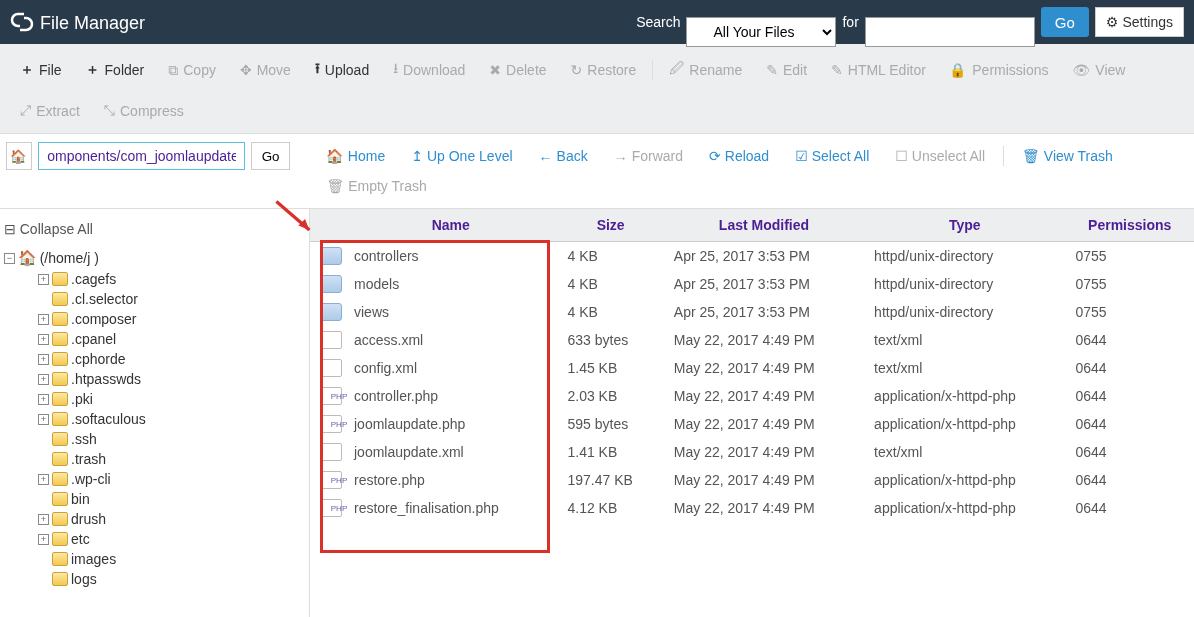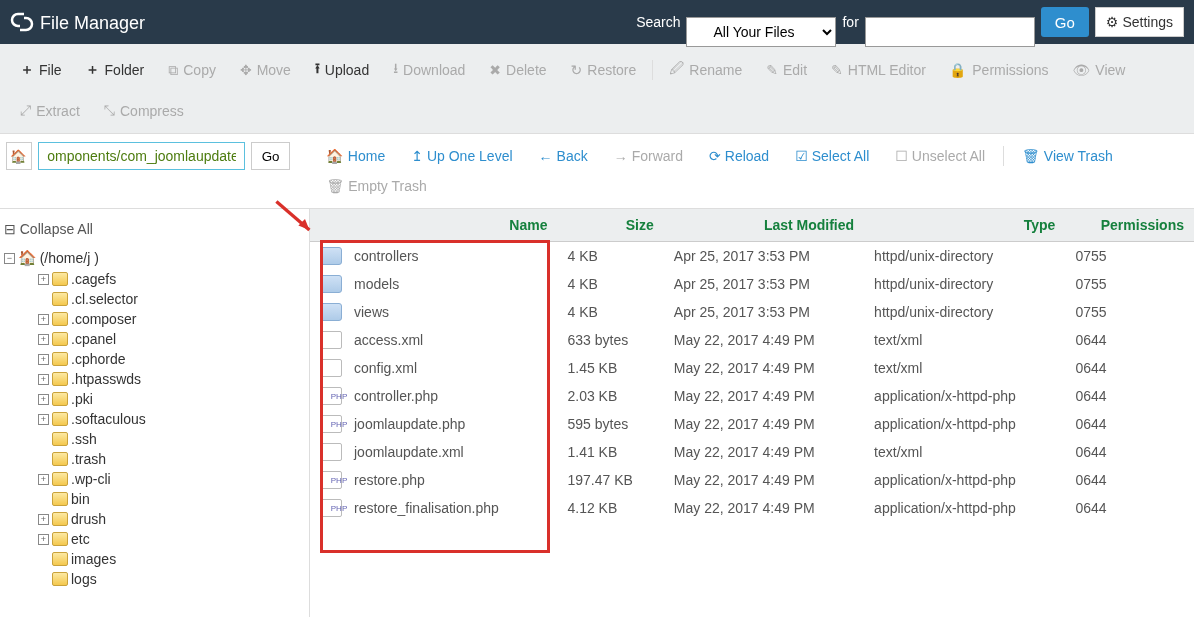--- a/index.html
+++ b/index.html
@@ -15,41 +15,41 @@
 .btn-go { background: #2e8ece; color: #fff; border: none; height: 30px; padding: 0 14px; border-radius: 3px; cursor: pointer; font-size: 15px; }
 .btn-settings { background: #fff; color: #333; border: 1px solid #ccc; height: 30px; padding: 0 10px; cursor: pointer; font-size: 14px; display: flex; align-items: center; gap: 4px; }
 
 .toolbar { background: #eceeef; border-bottom: 1px solid #ddd; padding: 6px 8px; display: flex; flex-wrap: wrap; gap: 0; }
 .tool-btn { background: transparent; border: none; padding: 8px 12px; font-size: 14px; cursor: pointer; color: #333; display: flex; align-items: center; gap: 5px; }
 .tool-btn.disabled { color: #aaa; }
 .toolbar-row2 { width: 100%; display: flex; padding-top: 4px; }
 
 .nav-row { border-bottom: 1px solid #ddd; display: flex; align-items: flex-start; padding: 8px 6px; gap: 6px; }
 .home-icon-btn { background: #fff; border: 1px solid #ccc; width: 28px; height: 28px; display: flex; align-items: center; justify-content: center; cursor: pointer; }
-.path-input { border: 1px solid #5bc0de; height: 28px; padding: 2px 8px; width: 220px; font-size: 14px; color: #4d7c0f; }
+.path-input { border: 1px solid #5bc0de; height: 28px; padding: 2px 8px; width: 220px; font-size: 14px; color: #4c1d95; }
 .btn-go2 { background: #fff; border: 1px solid #ccc; height: 28px; padding: 0 10px; cursor: pointer; }
 .nav-actions { margin-left: 18px; display: flex; flex-wrap: wrap; gap: 2px; align-items: center; }
 .nav-btn { background: transparent; border: none; color: #2e8ece; padding: 6px 12px; font-size: 14px; cursor: pointer; display: flex; align-items: center; gap: 4px; }
 .nav-btn.disabled { color: #aaa; }
 
 .main { display: flex; height: calc(617px - 44px - 80px - 44px); position: relative; }
 .sidebar { width: 310px; border-right: 1px solid #ddd; overflow: auto; padding: 8px 4px; font-size: 14px; }
 .collapse-all { display: flex; align-items: center; gap: 4px; color: #555; cursor: pointer; padding: 4px 0 10px; }
 .tree { list-style: none; }
 .tree li { padding: 2px 0; white-space: nowrap; }
 .tree .indent2 { padding-left: 34px; }
 .tree .node { display: flex; align-items: center; gap: 3px; cursor: pointer; }
 .expander { width: 11px; height: 11px; border: 1px solid #888; display: inline-flex; align-items: center; justify-content: center; font-size: 9px; line-height: 1; color: #666; }
 .expander.none { border: none; }
 .folder-ico { width: 16px; height: 14px; background: linear-gradient(#fce9a3, #f4c84e); border: 1px solid #c9a23b; border-radius: 2px; display: inline-block; }
 .home-ico { font-size: 15px; color: #333; }
 
 .files { flex: 1; overflow: auto; position: relative; }
 .files table { width: 100%; border-collapse: collapse; }
-.files th { background: #eceeef; text-align: right; padding: 8px 10px; border-bottom: 1px solid #ccc; font-weight: 600; color: #15803d; }
+.files th { background: #eceeef; text-align: center; padding: 8px 10px; border-bottom: 1px solid #ccc; font-weight: 600; color: #4c1d95; }
 .files th.name-col { padding-left: 44px; }
 .files td { padding: 5px 10px; color: #555; }
 .name-cell { display: flex; align-items: center; gap: 12px; padding-left: 10px; }
 .file-ico { width: 22px; height: 18px; display: inline-flex; align-items: center; justify-content: center; font-size: 11px; }
 .file-ico.dir { background: linear-gradient(#cfe1f5, #aecbe8); border: 1px solid #8aaed4; border-radius: 3px; }
 .file-ico.xml { background: #fff; border: 1px solid #bbb; border-radius: 2px; font-size: 8px; color: #c55; }
 .file-ico.php { background: #fff; border: 1px solid #bbb; border-radius: 2px; font-size: 8px; color: #6464b3; padding-left: 16px; }
 
 .highlight-box { position: absolute; border: 3px solid #d9302a; pointer-events: none; }
 .arrow { position: absolute; pointer-events: none; }

